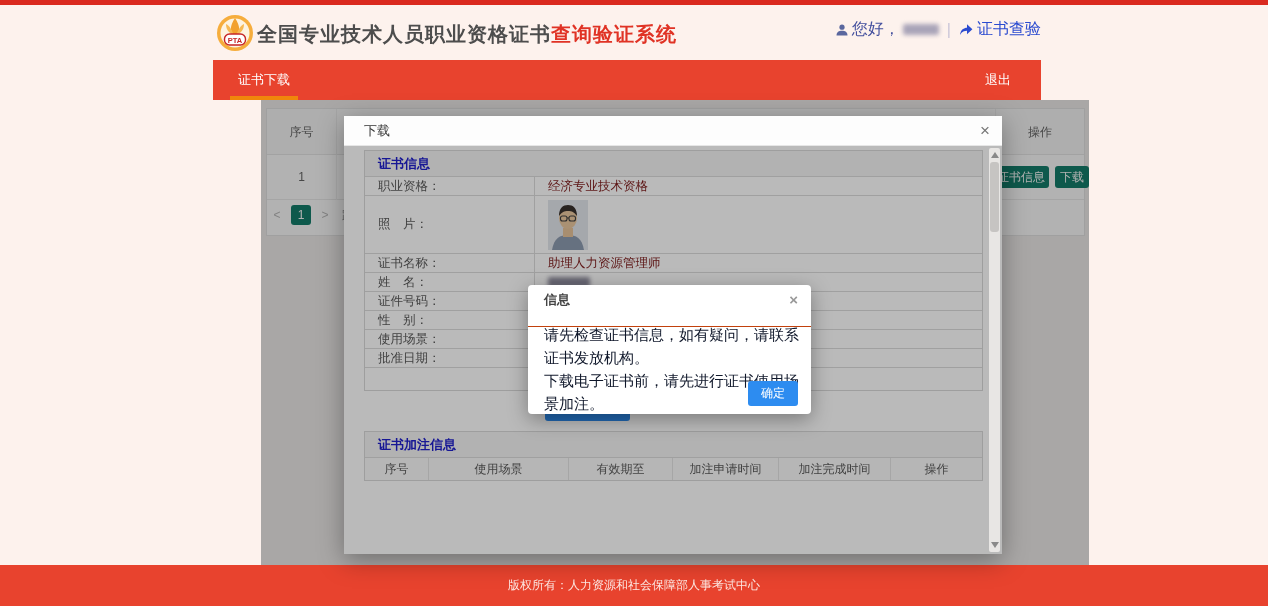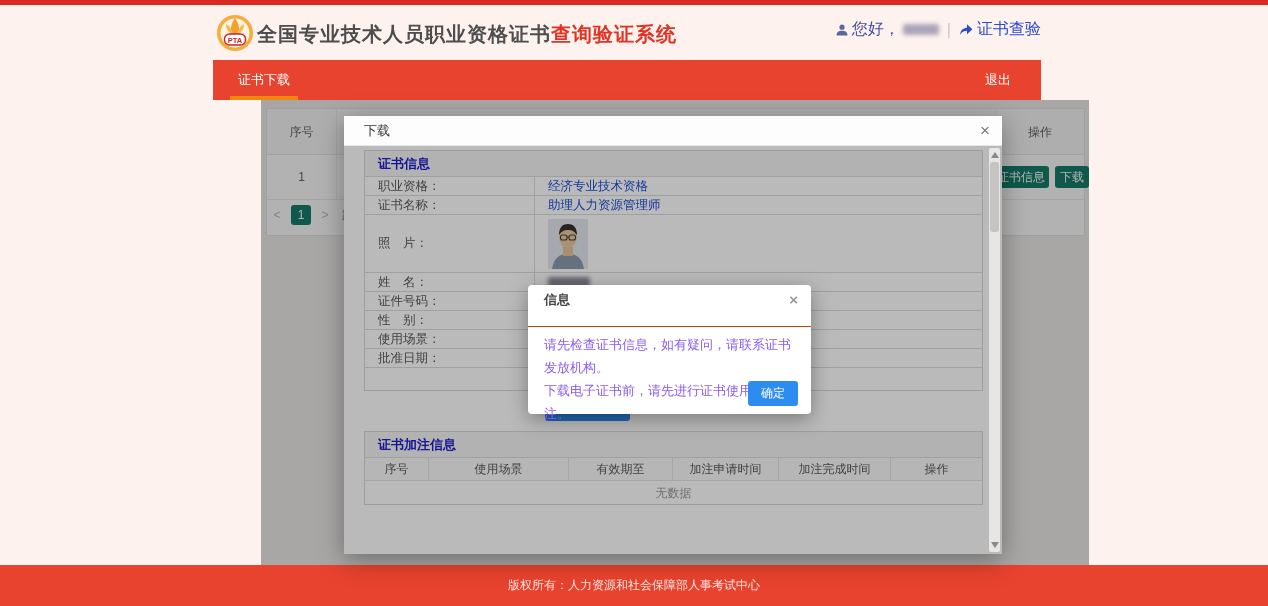--- a/index.html
+++ b/index.html
@@ -49,21 +49,21 @@
   .modal-header { position:absolute; left:0; top:0; width:100%; height:30px; background:#fdfdfd; border-bottom:1px solid #e6e6e6; }
   .modal-title { position:absolute; left:20px; top:0; line-height:30px; font-size:13px; color:#333; }
   .modal-close { position:absolute; right:12px; top:0; line-height:30px; font-size:17px; color:#777; cursor:pointer; }
   .modal-body { position:absolute; left:0; top:30px; width:100%; height:408px; background:#fff; overflow:hidden; }
 
   .sec-table { position:absolute; left:20px; width:619px; border:1px solid #d9d9d9; }
   .cert-table { top:4px; }
   .sec-head { height:25px; line-height:25px; background:#f5f5f5; color:#2020cc; font-weight:bold; font-size:13px; padding-left:13px; }
   .crow { display:flex; border-top:1px solid #dcdcdc; }
   .crow .lbl { width:170px; border-right:1px solid #dcdcdc; padding-left:13px; font-size:12.5px; color:#5a5a5a; display:flex; align-items:center; }
-  .crow .val { flex:1; padding-left:13px; font-size:12.5px; color:#1d4ed8; display:flex; align-items:center; }
+  .crow .val { flex:1; padding-left:13px; font-size:12.5px; color:#7f1d1d; display:flex; align-items:center; }
   .h19 { height:19px; } .h58 { height:58px; } .h23 { height:23px; }
   .photo { width:40px; height:50px; margin:4px 0; filter:blur(0.6px); }
   .name-chip { width:42px; height:11px; background:#8f8d9e; border-radius:2px; filter:blur(2px); }
 
   .annotate-btn { position:absolute; left:201px; top:247px; width:85px; height:28px; background:#2d8cf0; border:none; border-radius:3px; cursor:pointer; }
 
   .anno-table { top:285px; }
   .acols { display:flex; border-top:1px solid #dcdcdc; background:#fafafa; }
   .acols span { height:22px; line-height:22px; text-align:center; font-size:12px; color:#5a5a5a; border-right:1px solid #e4e4e4; }
   .acols span:last-child { border-right:none; }
@@ -77,21 +77,21 @@
   .sb-up, .sb-down { position:absolute; left:2px; width:0; height:0; border-left:4px solid transparent; border-right:4px solid transparent; cursor:pointer; }
   .sb-up { top:4px; border-bottom:6px solid #8a8a8a; }
   .sb-down { bottom:4px; border-top:6px solid #8a8a8a; }
   .sb-thumb { position:absolute; left:1px; top:14px; width:9px; height:70px; background:#c6c4c2; border-radius:3px; cursor:pointer; }
 
   
   .info-modal { position:absolute; left:184px; top:139px; width:283px; height:129px; background:#fff; z-index:60; border-radius:4px; box-shadow:0 5px 20px rgba(0,0,0,.35); }
   .info-header { position:absolute; left:0; top:0; width:100%; height:42px; border-bottom:1px solid #c2410c;font-weight:bold; }
   .info-title { position:absolute; left:16px; top:0; line-height:30px; font-size:13px; color:#444; }
   .info-close { position:absolute; right:13px; top:0; line-height:30px; font-size:15px; color:#999; cursor:pointer; }
-  .info-msg { position:absolute; left:16px; top:48px; right:10px; font-size:13px; color:#8b5cf6; line-height:23px; }
+  .info-msg { position:absolute; left:16px; top:38px; right:10px; font-size:15px; color:#0f172a; line-height:23px; }
   .info-ok { position:absolute; right:13px; bottom:8px; background:#2d8cf0; color:#fff; font-size:12px; border:none; border-radius:3px; padding:4px 13px; cursor:pointer; }
 
   
   .footer { position:absolute; left:0; top:565px; width:1268px; height:41px; background:#e8432e; }
   .footer .copy { width:100%; text-align:center; line-height:40px; font-size:12px; color:rgba(255,240,236,.95); }
 </style>
 </head>
 <body>
 
 <div class="screen">
@@ -162,40 +162,40 @@
         <span class="modal-close">×</span>
       </div>
       <div class="modal-body">
 
         <div class="sec-table cert-table">
           <div class="sec-head">证书信息</div>
           <div class="crow h19">
             <div class="lbl">职业资格：</div>
             <div class="val">经济专业技术资格</div>
           </div>
-          <div class="crow h19">
-            <div class="lbl">证书名称：</div>
-            <div class="val">助理人力资源管理师</div>
-          </div>
           <div class="crow h58">
             <div class="lbl">照　片：</div>
             <div class="val">
               <svg class="photo" viewBox="0 0 40 50">
                 <rect width="40" height="50" fill="#e3e6ec"></rect>
                 <path d="M4 50 C6 38 12 35 20 35 C28 35 34 38 36 50 Z" fill="#8d9bb0"></path>
                 <rect x="15" y="28" width="10" height="9" fill="#e6c39a"></rect>
                 <ellipse cx="20" cy="18" rx="9" ry="11" fill="#e9c79e"></ellipse>
                 <path d="M11 16 C11 8 15 5 20 5 C25 5 29 8 29 16 C26 12 24 11 20 11 C16 11 14 12 11 16 Z" fill="#38302c"></path>
                 <rect x="12.5" y="16" width="6.5" height="5" rx="2" fill="none" stroke="#41403f" stroke-width="1.1"></rect>
                 <rect x="21" y="16" width="6.5" height="5" rx="2" fill="none" stroke="#41403f" stroke-width="1.1"></rect>
                 <line x1="19" y1="18" x2="21" y2="18" stroke="#41403f" stroke-width="1"></line>
               </svg>
             </div>
           </div>
           <div class="crow h19">
+            <div class="lbl">证书名称：</div>
+            <div class="val">助理人力资源管理师</div>
+          </div>
+          <div class="crow h19">
             <div class="lbl">姓　名：</div>
             <div class="val">
                 <span class="name-chip"></span>
               </div>
           </div>
           <div class="crow h19">
             <div class="lbl">证件号码：</div>
             <div class="val"></div>
           </div>
           <div class="crow h19">
@@ -220,21 +220,20 @@
         <div class="sec-table anno-table">
           <div class="sec-head">证书加注信息</div>
           <div class="acols">
             <span class="ac0">序号</span>
             <span class="ac1">使用场景</span>
             <span class="ac2">有效期至</span>
             <span class="ac3">加注申请时间</span>
             <span class="ac4">加注完成时间</span>
             <span class="ac5">操作</span>
           </div>
-          <div class="anno-empty">无数据</div>
         </div>
 
         <div class="body-dim"></div>
 
         <div class="sbar">
           <div class="sb-up"></div>
           <div class="sb-thumb"></div>
           <div class="sb-down"></div>
         </div>
 

